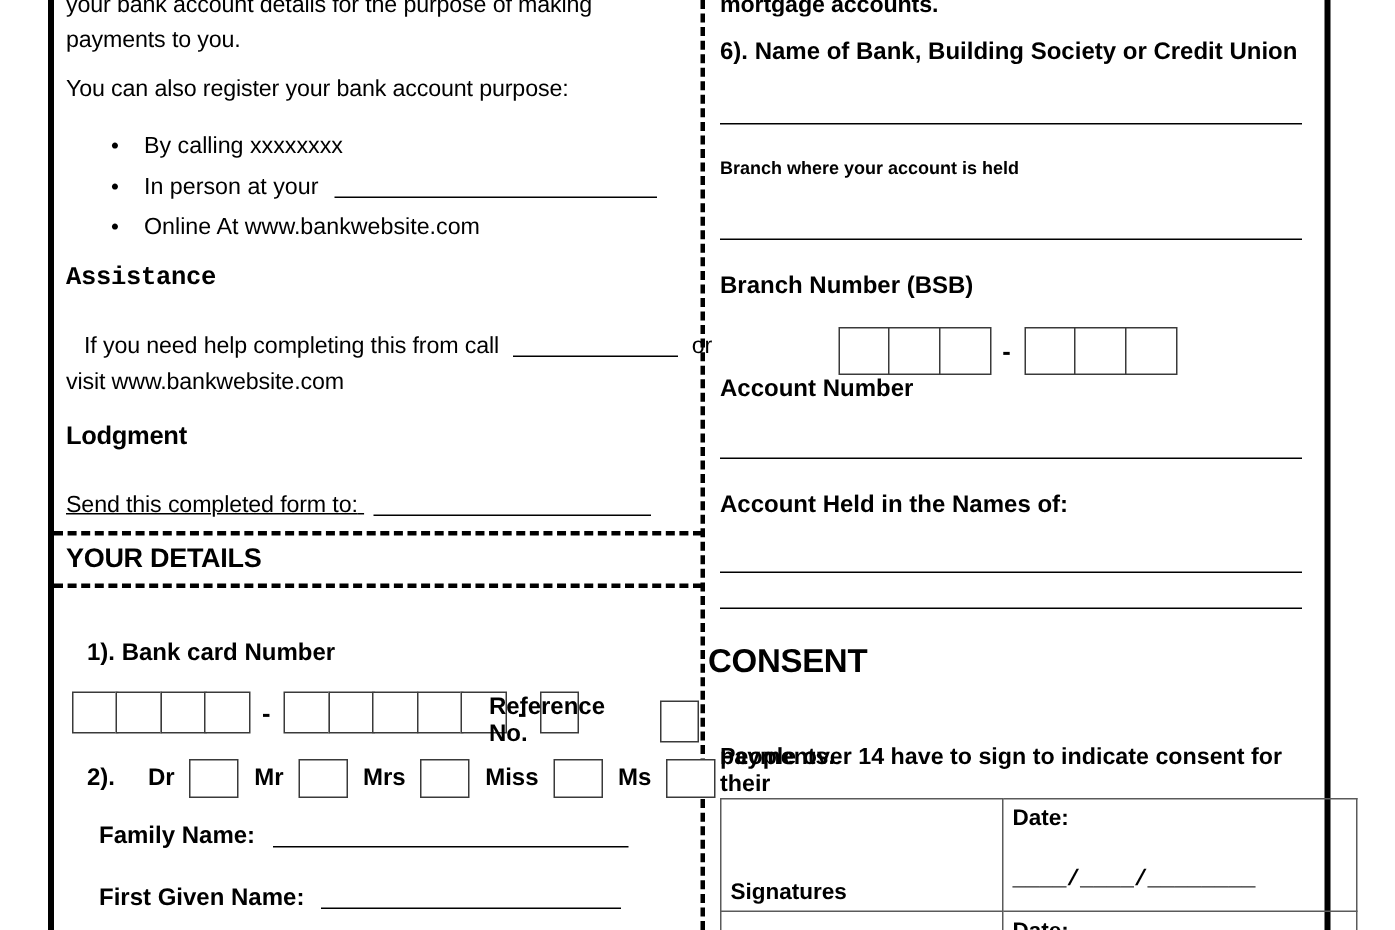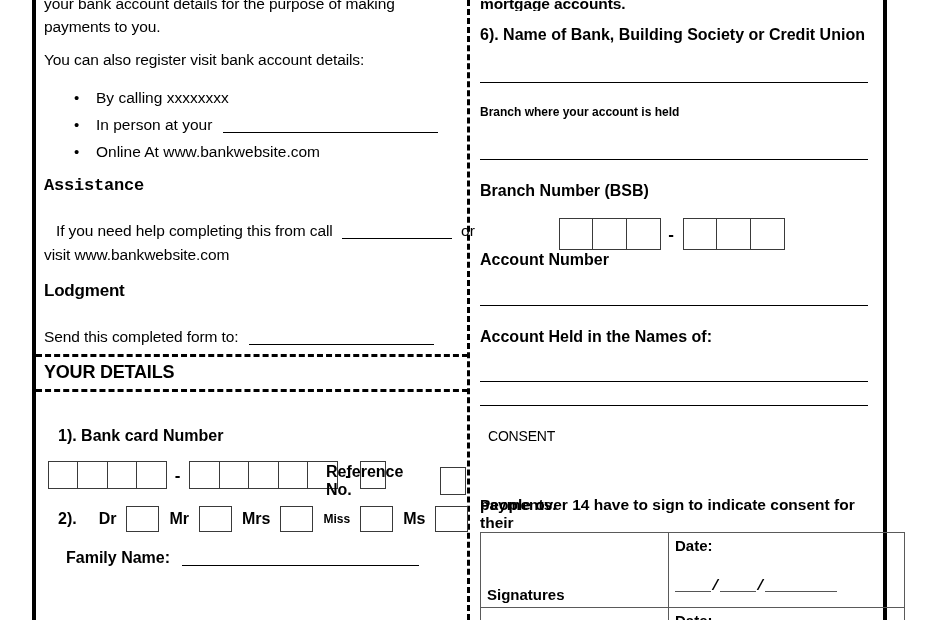--- a/index.html
+++ b/index.html
@@ -86,21 +86,21 @@
   <div class="divider-vert"></div>
 
   <div class="col-left">
 
     <div class="clip-top" style="position:absolute;left:8px;top:-9px;width:420px;height:22px;">
       <div class="p">your bank account details for the purpose of making</div>
     </div>
 
     <div class="p" style="position:absolute;left:8px;top:14px;">payments to you.</div>
 
-    <div class="p" style="position:absolute;left:8px;top:47px;">You can also register visit bank account details:</div>
+    <div class="p" style="position:absolute;left:8px;top:47px;">You can also register your bank account purpose:</div>
 
     <ul class="bullets" style="position:absolute;left:8px;top:84px;">
       <li>
         <span>By calling xxxxxxxx</span>
       </li>
       <li>
         <span>In person at your</span>
         <span class="rule" style="width:215px;margin-left:6px;"></span>
       </li>
       <li>
@@ -112,21 +112,21 @@
 
     <div class="p" style="position:absolute;left:20px;top:218px;white-space:nowrap;">
       <span>If you need help completing this from call</span>
       <span class="rule" style="width:110px;margin:0 5px;"></span>
       <span>or</span>
     </div>
     <div class="p" style="position:absolute;left:8px;top:242px;">visit www.bankwebsite.com</div>
 
     <div class="h-sec" style="position:absolute;left:8px;top:281px;">Lodgment</div>
 
-    <div class="p" style="position:absolute;left:8px;top:324px;white-space:nowrap;">
+    <div class="p" style="position:absolute;left:8px;top:324px;white-space:nowrap;text-decoration:underline;">
       <span>Send this completed form to:</span>
       <span class="rule" style="width:185px;margin-left:6px;"></span>
     </div>
 
     <div class="dash-h" style="position:absolute;left:0px;top:354px;width:432px;"></div>
     <div style="position:absolute;left:8px;top:362px;font-size:18px;font-weight:bold;letter-spacing:-0.2px;">YOUR DETAILS</div>
     <div class="dash-h" style="position:absolute;left:0px;top:389px;width:432px;"></div>
 
     <div class="b" style="position:absolute;left:22px;top:427px;font-size:16px;">1). Bank card Number</div>
 
@@ -151,31 +151,35 @@
     </div>
 
     <div style="position:absolute;left:22px;top:506px;display:flex;align-items:center;">
       <span class="b" style="font-size:16px;margin-right:22px;">2).</span>
       <span class="b" style="font-size:16px;">Dr</span>
       <div class="bx title" style="margin:0 10px;"></div>
       <span class="b" style="font-size:16px;">Mr</span>
       <div class="bx title" style="margin:0 10px;"></div>
       <span class="b" style="font-size:16px;">Mrs</span>
       <div class="bx title" style="margin:0 10px;"></div>
-      <span class="b" style="font-size:12px;">Miss</span>
+      <span class="b" style="font-size:16px;">Miss</span>
       <div class="bx title" style="margin:0 10px;"></div>
       <span class="b" style="font-size:16px;">Ms</span>
       <div class="bx title" style="margin:0 10px;"></div>
     </div>
 
     <div style="position:absolute;left:30px;top:549px;white-space:nowrap;">
       <span class="b" style="font-size:16px;">Family Name:</span>
       <span class="rule" style="width:237px;margin-left:7px;"></span>
     </div>
 
+    <div style="position:absolute;left:30px;top:590px;white-space:nowrap;">
+      <span class="b" style="font-size:16px;">First Given Name:</span>
+      <span class="rule" style="width:200px;margin-left:7px;"></span>
+    </div>
 
   </div>
 
   <div class="col-right">
 
     <div class="clip-top" style="position:absolute;left:8px;top:-9px;width:400px;height:20px;">
       <div class="p b">mortgage accounts.</div>
     </div>
 
     <div class="b" style="position:absolute;left:8px;top:26px;font-size:16px;">6). Name of Bank, Building Society or Credit Union</div>
@@ -200,21 +204,21 @@
 
     <div class="b" style="position:absolute;left:8px;top:251px;font-size:16px;">Account Number</div>
 
     <div class="fullrule" style="position:absolute;left:8px;top:305px;width:388px;"></div>
 
     <div class="b" style="position:absolute;left:8px;top:328px;font-size:16px;">Account Held in the Names of:</div>
 
     <div class="fullrule" style="position:absolute;left:8px;top:381px;width:388px;"></div>
     <div class="fullrule" style="position:absolute;left:8px;top:405px;width:388px;"></div>
 
-    <div style="position:absolute;left:16px;top:428px;font-size:14px;font-weight:normal;letter-spacing:-0.2px;">CONSENT</div>
+    <div style="position:absolute;left:0;top:428px;font-size:22px;font-weight:bold;letter-spacing:-0.2px;">CONSENT</div>
 
     <div class="b" style="position:absolute;left:8px;top:496px;font-size:15.5px;">People over 14 have to sign to indicate consent for their</div>
     <div class="b" style="position:absolute;left:8px;top:496px;font-size:15.5px;">payments.</div>
 
     <table class="sigtable" style="position:absolute;left:8px;top:532px;">
       <tbody>
           <tr>
         <td style="height:66px;width:175px;">
           <span>Signatures</span>
         </td>

